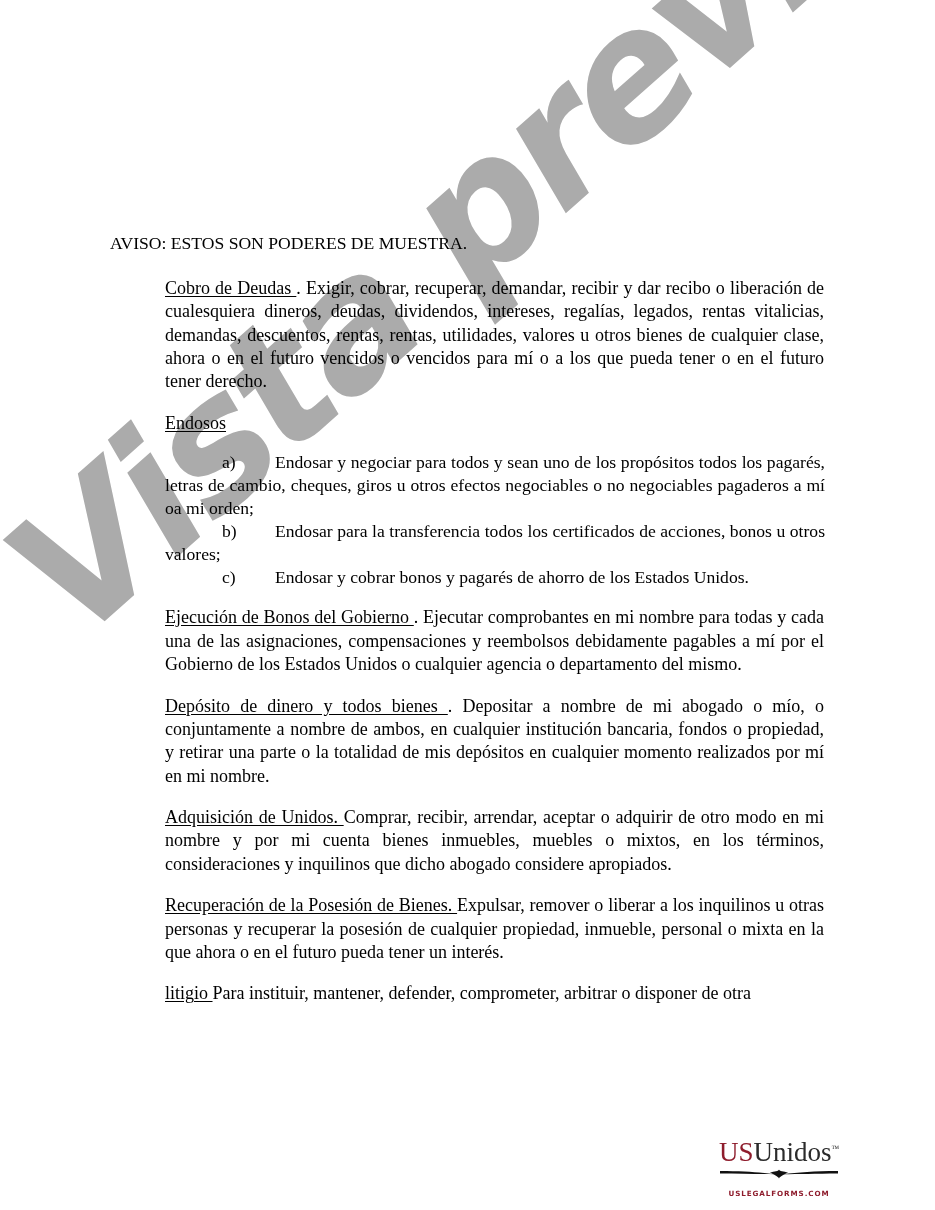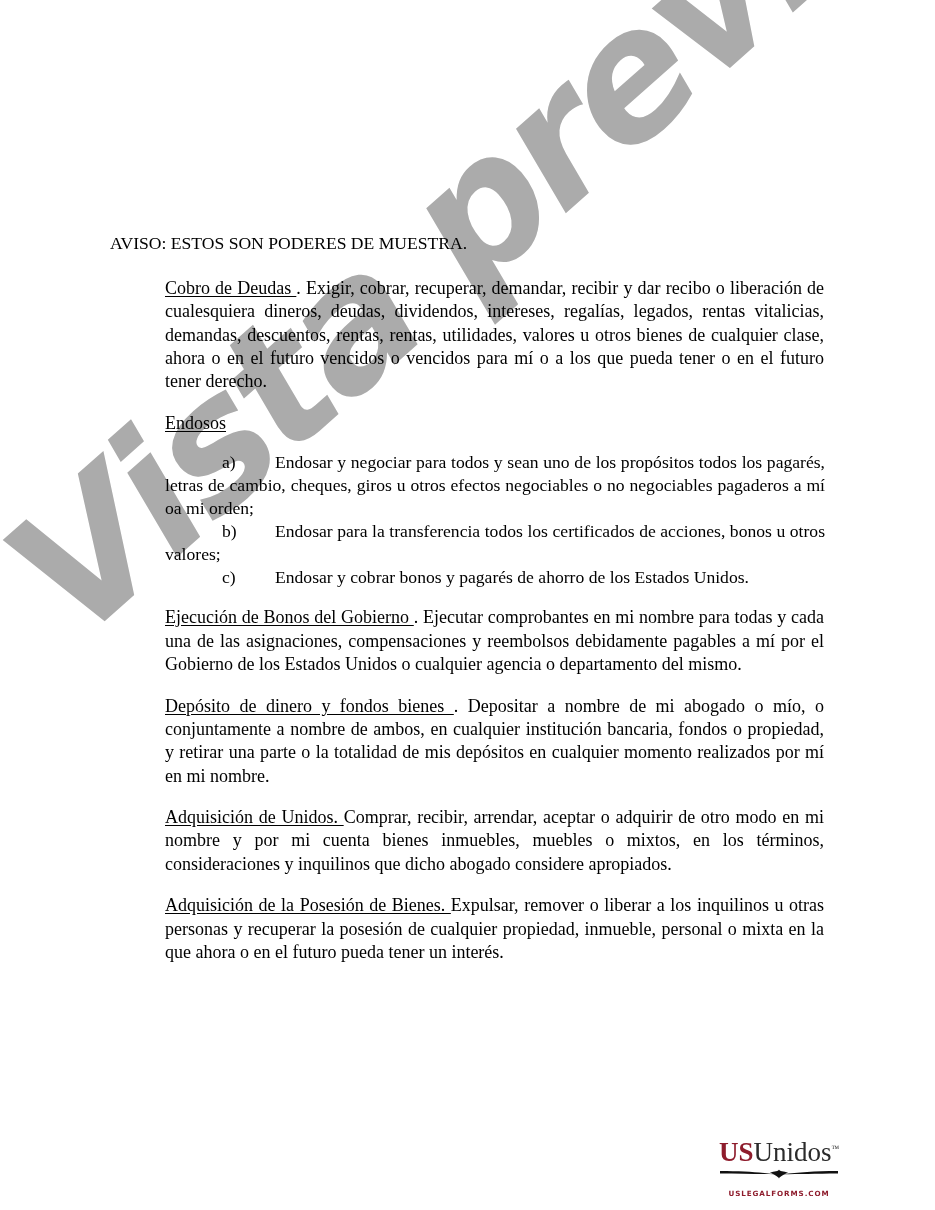--- a/index.html
+++ b/index.html
@@ -142,21 +142,21 @@
   }
   #logo .wordmark {
     font-family: "Liberation Serif", "DejaVu Serif", serif;
     font-size: 27px;
     line-height: 1;
     white-space: nowrap;
     position: relative;
   }
   #logo .us {
     color: #8e1c2c;
-    font-weight: 700;
+    font-weight: 400;
   }
   #logo .legal {
     color: #2b2b2b;
     font-weight: 400;
   }
   #logo .tm {
     font-size: 8px;
     vertical-align: super;
     color: #2b2b2b;
   }
@@ -204,27 +204,28 @@
           <span class="body"><span class="first-tab"></span><span class="runin">Endosar para la transferencia todos los certificados de acciones, bonos u otros valores;</span></span>
         </li>
         <li>
           <span class="marker">c)</span>
           <span class="body"><span class="first-tab"></span><span class="runin">Endosar y cobrar bonos y pagarés de ahorro de los Estados Unidos.</span></span>
         </li>
       </ul>
 
       <p class="para"><span class="hdr">Ejecución de Bonos del Gobierno </span><span>. Ejecutar comprobantes en mi nombre para todas y cada una de las asignaciones, compensaciones y reembolsos debidamente pagables a mí por el Gobierno de los Estados Unidos o cualquier agencia o departamento del mismo.</span></p>
 
-      <p class="para"><span class="hdr">Depósito de dinero y fondos bienes </span><span>. Depositar a nombre de mi abogado o mío, o conjuntamente a nombre de ambos, en cualquier institución bancaria, fondos o propiedad, y retirar una parte o la totalidad de mis depósitos en cualquier momento realizados por mí en mi nombre.</span></p>
+      <p class="para"><span class="hdr">Depósito de dinero y todos bienes </span><span>. Depositar a nombre de mi abogado o mío, o conjuntamente a nombre de ambos, en cualquier institución bancaria, fondos o propiedad, y retirar una parte o la totalidad de mis depósitos en cualquier momento realizados por mí en mi nombre.</span></p>
 
 
       <p class="para"><span class="hdr">Adquisición de Unidos. </span><span>Comprar, recibir, arrendar, aceptar o adquirir de otro modo en mi nombre y por mi cuenta bienes inmuebles, muebles o mixtos, en los términos, consideraciones y inquilinos que dicho abogado considere apropiados.</span></p>
 
-      <p class="para"><span class="hdr">Adquisición de la Posesión de Bienes. </span><span>Expulsar, remover o liberar a los inquilinos u otras personas y recuperar la posesión de cualquier propiedad, inmueble, personal o mixta en la que ahora o en el futuro pueda tener un interés.</span></p>
-
+      <p class="para"><span class="hdr">Recuperación de la Posesión de Bienes. </span><span>Expulsar, remover o liberar a los inquilinos u otras personas y recuperar la posesión de cualquier propiedad, inmueble, personal o mixta en la que ahora o en el futuro pueda tener un interés.</span></p>
+
+      <p class="para"><span class="hdr">litigio   </span><span> Para instituir, mantener, defender, comprometer, arbitrar o disponer de otra</span></p>
 
     </div>
   </div>
 
   <div id="footer">
     
     
   </div>
 
   <div id="logo">

